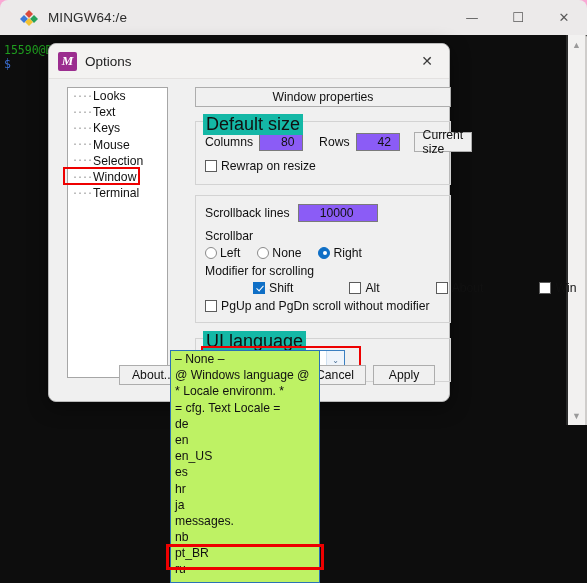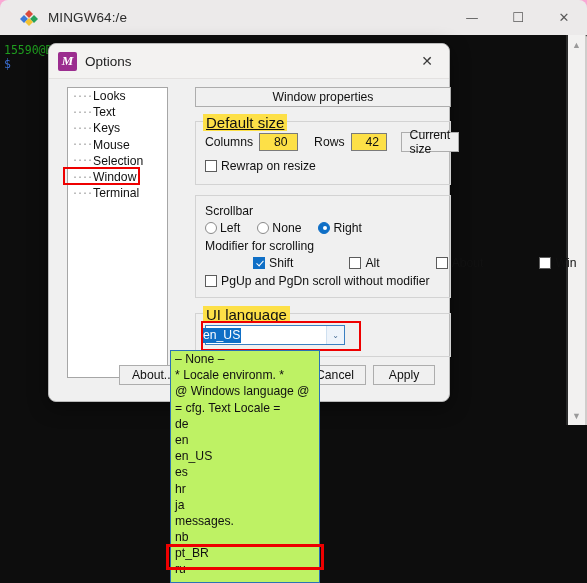--- a/index.html
+++ b/index.html
@@ -111,29 +111,29 @@
     width:256px;height:20px;box-sizing:border-box;
     background:#f0f0f0;border:1px solid #adadad;
     font-size:12.2px;color:#111;
     display:flex;align-items:center;justify-content:center;
   }
   .groupbox{
     position:relative;border:1px solid #d3d3d3;margin-top:14px;
     padding:10px 9px 9px 9px;
   }
   .group-legend{
-    position:absolute;top:-8px;left:7px;background:#fde047;
-    padding:0 3px;font-size:15px;color:#111;text-decoration:underline;
+    position:absolute;top:-8px;left:7px;background:#14b8a6;
+    padding:0 3px;font-size:18px;color:#111;
   }
   .row{display:flex;align-items:center;margin-bottom:7px;}
   .lbl{font-size:12.2px;color:#111;}
   .txtinput{
-    background:#fde047;border:1px solid #7a7a7a;box-sizing:border-box;
+    background:#8b5cf6;border:1px solid #7a7a7a;box-sizing:border-box;
     height:18px;font-size:12.2px;color:#111;
-    padding:0 14px;display:flex;align-items:center;
+    padding:0 21px;display:flex;align-items:center;
     font-family:"Liberation Sans",sans-serif;
   }
   .btn{
     background:#f0f0f0;border:1px solid #adadad;box-sizing:border-box;
     height:20px;font-size:12.2px;color:#111;
     display:flex;align-items:center;justify-content:center;
     padding:0 8px;
   }
   .checkrow{display:flex;align-items:center;font-size:12.2px;color:#111;}
   .cb{
@@ -292,20 +292,24 @@
         <span class="txtinput" style="width:36px;margin-right:14px;">42</span>
         <span class="btn" style="width:72px;">Current size</span>
       </div>
       <div class="checkrow" style="margin-bottom:2px;">
         <span class="cb"></span>
         <span>Rewrap on resize</span>
       </div>
     </div>
 
     <div class="groupbox" style="margin-top:10px;padding-top:8px;">
+      <div class="row">
+        <span class="lbl" style="margin-right:8px;">Scrollback lines</span>
+        <span class="txtinput" style="width:80px;">10000</span>
+      </div>
       <div class="lbl" style="margin-bottom:3px;">Scrollbar</div>
       <div class="row" style="margin-bottom:4px;">
         <span class="radiorow">
           <span class="radio"></span>
           <span>Left</span>
         </span>
         <span class="radiorow">
           <span class="radio"></span>
           <span>None</span>
         </span>
@@ -361,22 +365,22 @@
   <div id="dlg-buttons">
     <span class="btn" id="btn-about">About...</span>
     <span class="btn" id="btn-ok">OK</span>
     <span class="btn" id="btn-cancel">Cancel</span>
     <span class="btn" id="btn-apply">Apply</span>
   </div>
 </div>
 
 <div id="dropdown">
   <div class="dd-item">– None –</div>
+  <div class="dd-item">@ Windows language @</div>
   <div class="dd-item">* Locale environm. *</div>
-  <div class="dd-item">@ Windows language @</div>
   <div class="dd-item">= cfg. Text Locale =</div>
   <div class="dd-item">de</div>
   <div class="dd-item">en</div>
   <div class="dd-item">en_US</div>
   <div class="dd-item">es</div>
   <div class="dd-item">hr</div>
   <div class="dd-item">ja</div>
   <div class="dd-item">messages.</div>
   <div class="dd-item">nb</div>
   <div class="dd-item">pt_BR</div>

